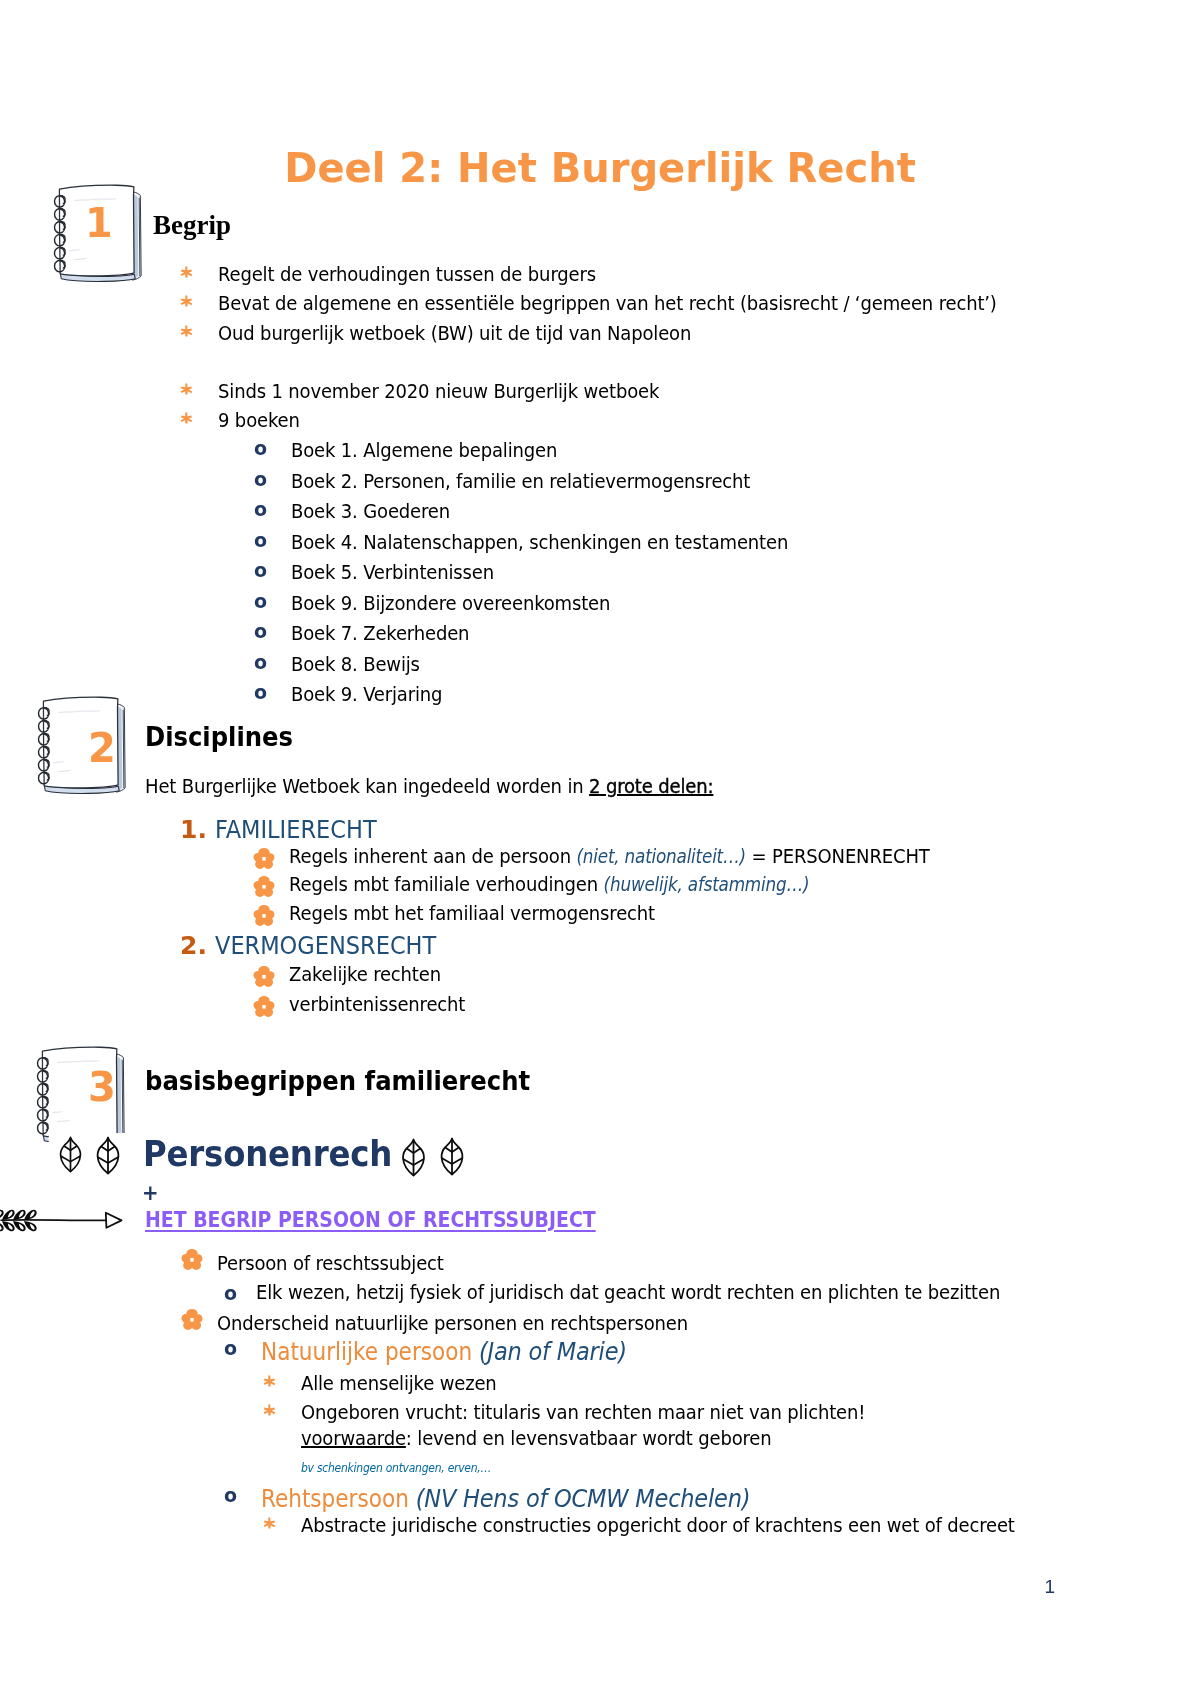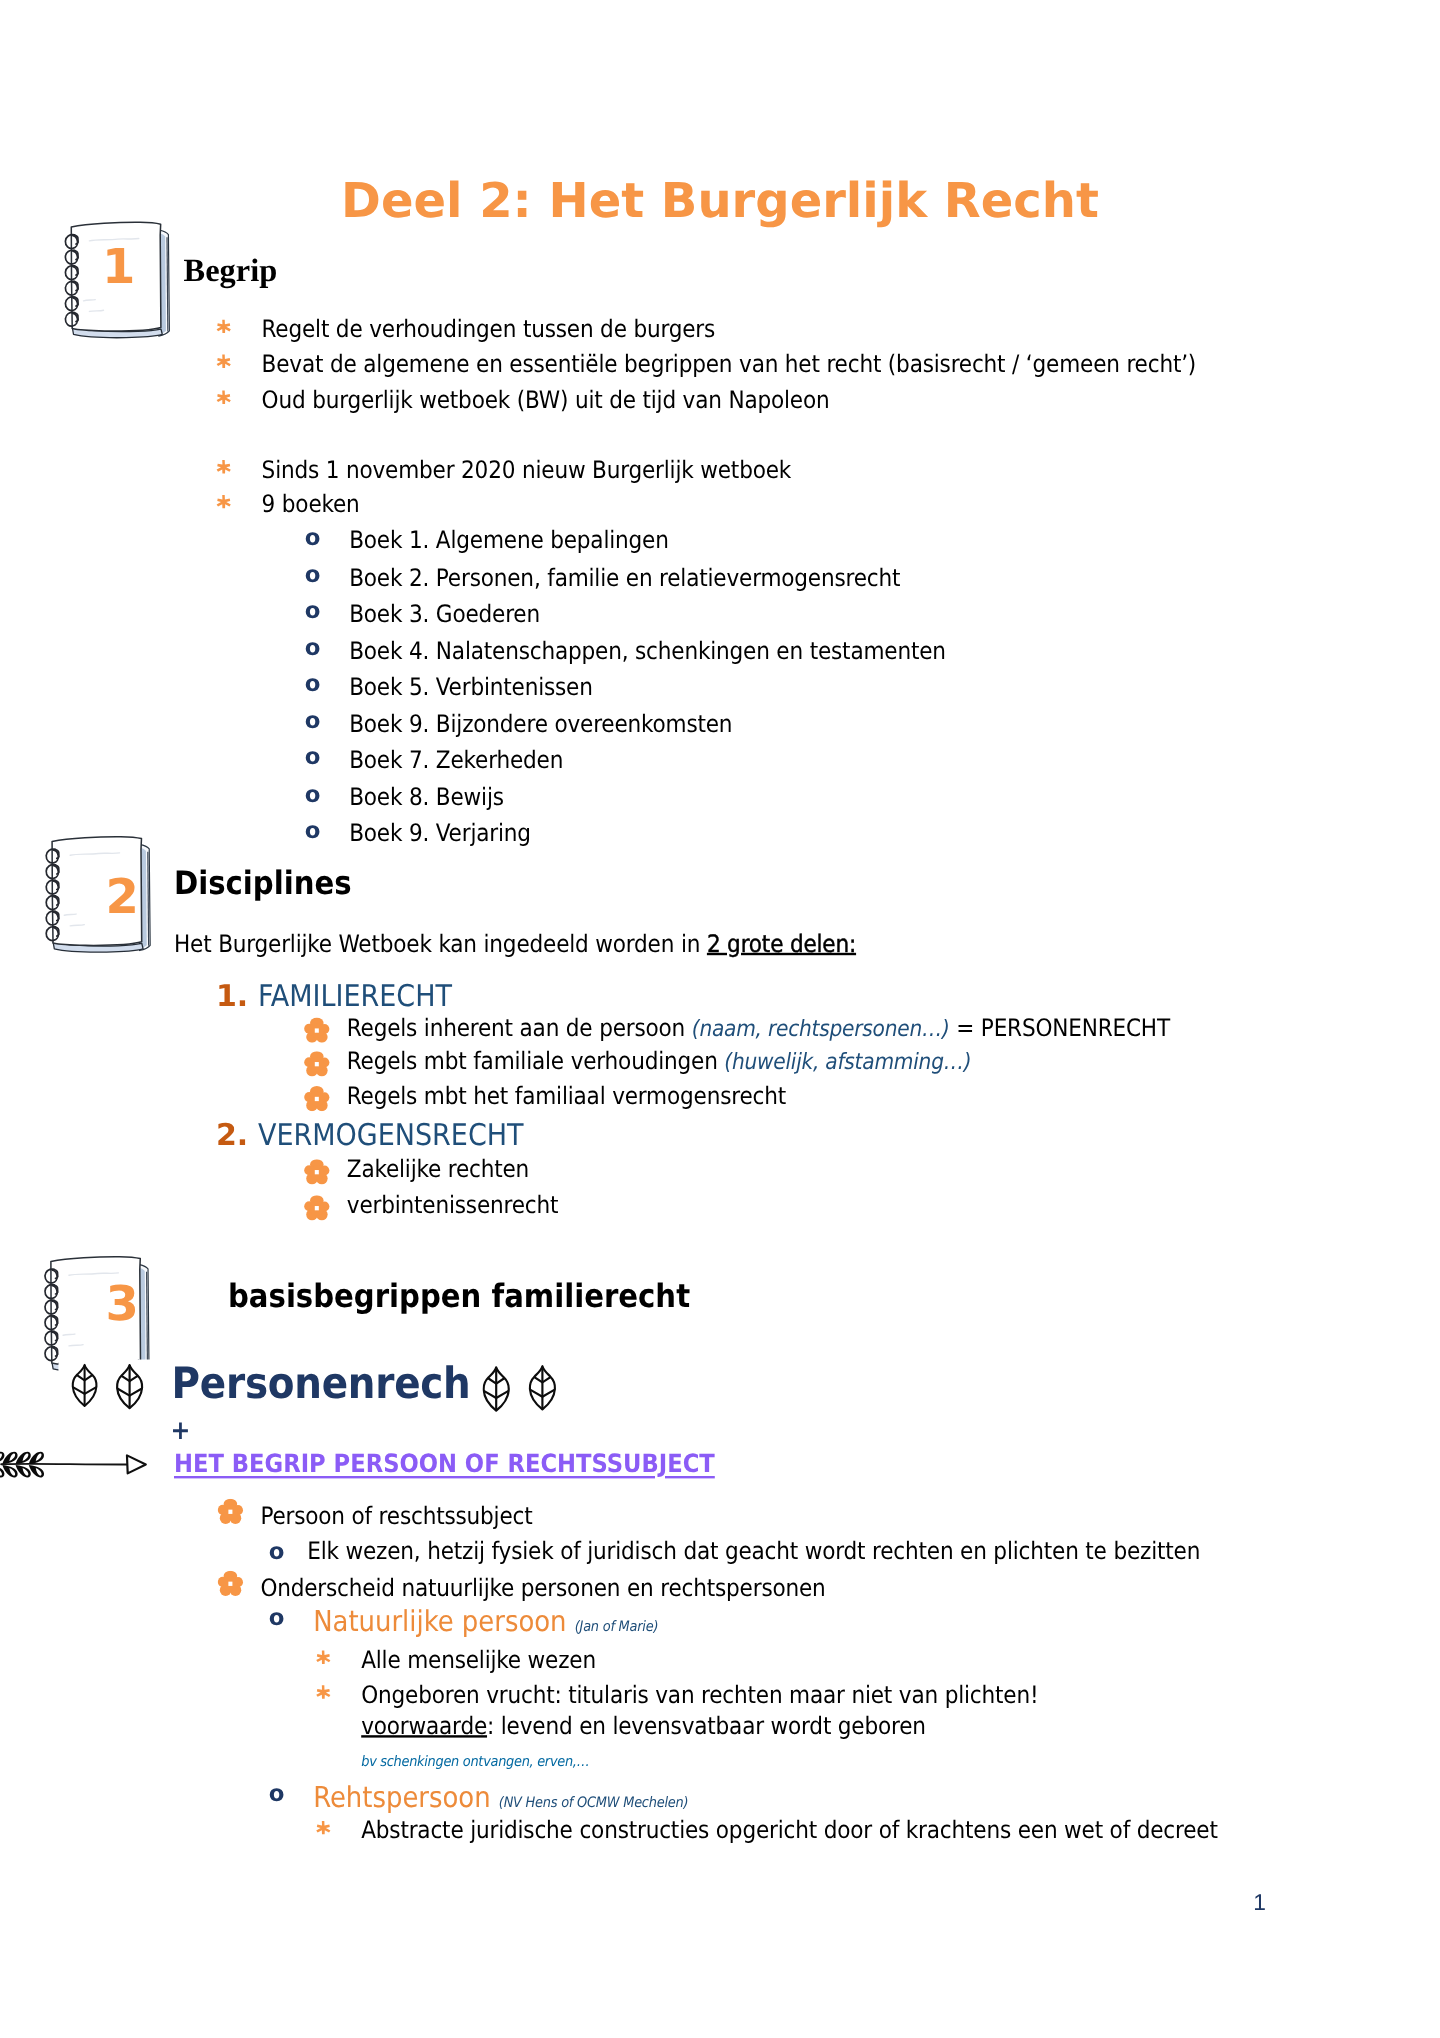--- a/index.html
+++ b/index.html
@@ -53,21 +53,21 @@
   .dlab{position:absolute;left:35px;top:0;color:#1F4E79;white-space:nowrap;}
 
   .pr-title{font-family:"DejaVu Sans Condensed","DejaVu Sans",sans-serif;font-weight:bold;font-size:36px;color:#1F3864;letter-spacing:-0.2px;line-height:40px;}
   .pr-plus{font-family:"DejaVu Sans Condensed","DejaVu Sans",sans-serif;font-weight:bold;font-size:22px;color:#1F3864;line-height:22px;}
   .pr-sub{font-family:"DejaVu Sans Condensed","DejaVu Sans",sans-serif;font-weight:bold;font-size:21px;color:#8b5cf6;text-decoration:underline;text-underline-offset:3px;letter-spacing:0px;line-height:24px;}
   .pagenum{font-family:"Liberation Sans",sans-serif;font-size:19px;color:#1F3864;}
 
   .blueit{color:#1F4E79;font-style:italic;font-size:18.7px;letter-spacing:-0.2px;}
   .blueit2{color:#0369a1;font-style:italic;font-size:12px;letter-spacing:-0.25px;}
   .orangebig{font-family:"DejaVu Sans Condensed","DejaVu Sans",sans-serif;font-size:24px;letter-spacing:0px;color:#ED8B3A;}
-  .orangebig .blueit{font-size:12px;letter-spacing:-0.2px;}
+  .orangebig .blueit{font-size:25px;letter-spacing:-0.2px;}
   .noblt .txt{left:0px;}
 </style>
 </head>
 <body>
 
 <svg width="0" height="0" style="position:absolute" aria-hidden="true">
  <defs>
 
   <g id="nbk">
 
@@ -251,21 +251,21 @@
       <div class="discrow" style="left:0px;top:3px">
         <span class="dnum">1.</span>
         <span class="dlab">FAMILIERECHT</span>
       </div>
       <div class="row rowF" style="left:75px;top:29.8px">
         <span class="bul">
           <svg width="22" height="21" viewBox="0 0 100 100">
             <use href="#flowerbullet"></use>
           </svg>
         </span>
-        <span class="txt body-txt">Regels inherent aan de persoon <i class="blueit">(naam, rechtspersonen…)</i> = PERSONENRECHT</span>
+        <span class="txt body-txt">Regels inherent aan de persoon <i class="blueit">(niet, nationaliteit…)</i> = PERSONENRECHT</span>
       </div>
       <div class="row rowF" style="left:75px;top:58.3px">
         <span class="bul">
           <svg width="22" height="21" viewBox="0 0 100 100">
             <use href="#flowerbullet"></use>
           </svg>
         </span>
         <span class="txt body-txt">Regels mbt familiale verhoudingen <i class="blueit">(huwelijk, afstamming…)</i></span>
       </div>
       <div class="row rowF" style="left:75px;top:87.2px">
@@ -298,21 +298,21 @@
       </div>
     </div>
 
   <div class="abs nb nb3" style="left:33px;top:1039px;">
     <svg width="98" height="119" viewBox="0 0 100 115">
         <use href="#nbk"></use>
         <use href="#nbrings"></use>
       </svg>
   </div>
   <span class="abs nbnum" style="left:88px;top:1067px">3</span>
-  <div class="abs h1" style="left:145px;top:1066px;margin-left:45px;">basisbegrippen familierecht</div>
+  <div class="abs h1" style="left:145px;top:1066px;">basisbegrippen familierecht</div>
 
   <div class="abs" style="left:59px;top:1136px;"><svg width="23" height="37" viewBox="0 0 46 78">
         <use href="#leafglyph"></use>
       </svg></div>
   <div class="abs" style="left:96px;top:1136px;"><svg width="24" height="39" viewBox="0 0 46 78">
         <use href="#leafglyph"></use>
       </svg></div>
 
   <div class="abs pr-title" style="left:143px;top:1134px;">Personenrech</div>
   <div class="abs" style="left:402px;top:1138px;"><svg width="23" height="39" viewBox="0 0 46 78">

